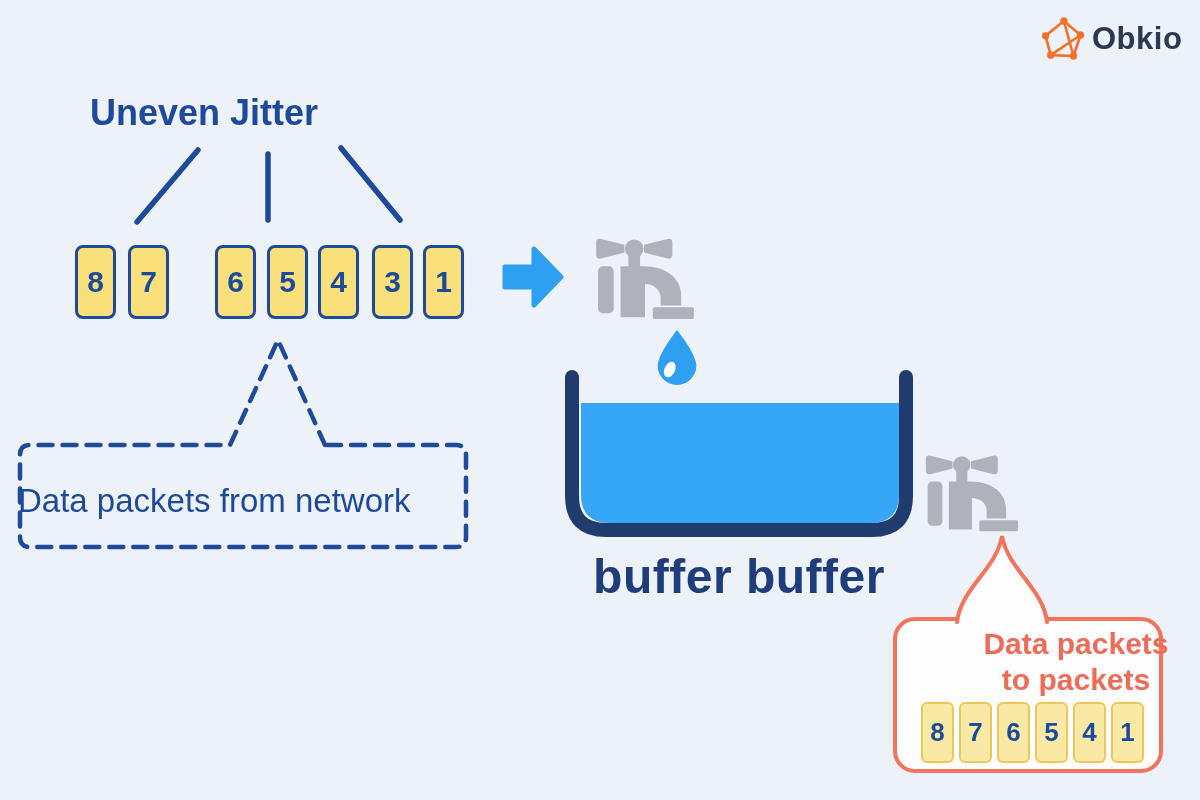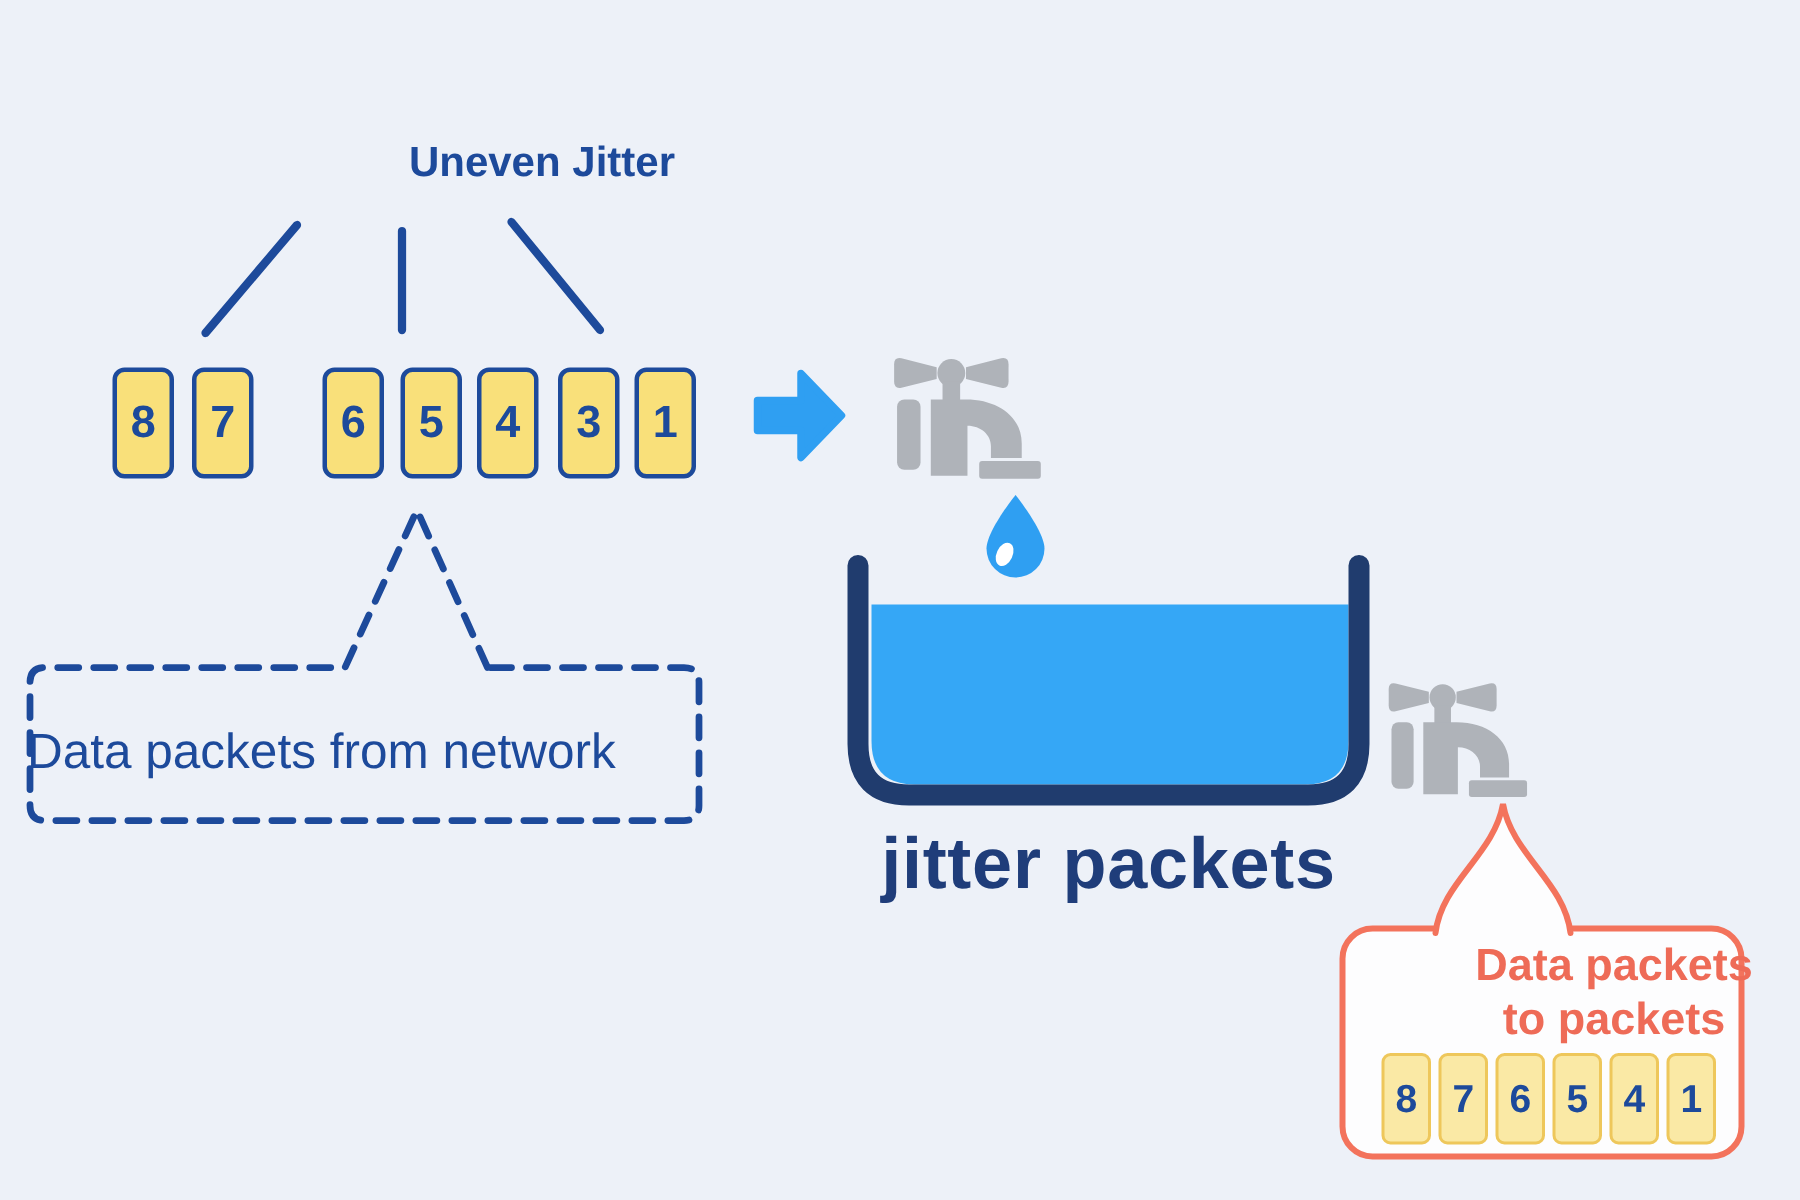--- a/index.html
+++ b/index.html
@@ -10,21 +10,21 @@
   }
   .abs{position:absolute;}
 
   
   .logo{position:absolute;left:1042px;top:16px;display:flex;align-items:center;gap:8px;}
   .logo-text{font-size:31px;font-weight:700;color:#2b3954;letter-spacing:0.5px;}
 
   
   .title{
     position:absolute;left:90px;top:92px;width:360px;
-    text-align:right;font-size:28px;font-weight:700;color:#1d4a9b;
+    text-align:left;font-size:36px;font-weight:700;color:#1d4a9b;
   }
 
   
   .pkt-big{
     position:absolute;top:245px;width:41px;height:74px;
     background:#f9e07a;border:3px solid #1d4a9b;border-radius:8px;
     box-sizing:border-box;display:flex;align-items:center;justify-content:center;
     font-size:30px;font-weight:700;color:#1d4a9b;
   }
   .b0{left:75px}.b1{left:128px}.b2{left:215px}.b3{left:267px}
@@ -61,20 +61,41 @@
     border-radius:6px;box-sizing:border-box;
     display:flex;align-items:center;justify-content:center;
     font-size:26px;font-weight:700;color:#1d4a9b;
   }
 </style>
 </head>
 <body>
 
 <div class="stage">
 
+  <div class="logo">
+    <svg width="42" height="45" viewBox="0 0 48 50">
+      <g stroke="#f2702b" stroke-width="3" fill="none" stroke-linecap="round">
+        <path d="M25,5 L44,21"></path>
+          <path d="M44,21 L36,45"></path>
+          <path d="M36,45 L10,44"></path>
+        <path d="M10,44 L4,22"></path>
+          <path d="M4,22 L25,5"></path>
+        <path d="M25,5 L36,45"></path>
+          <path d="M44,21 L10,44"></path>
+      </g>
+      <g fill="#f2702b">
+        <circle cx="25" cy="5" r="4.2"></circle>
+          <circle cx="44" cy="21" r="4.2"></circle>
+        <circle cx="36" cy="45" r="4.2"></circle>
+          <circle cx="10" cy="44" r="4.2"></circle>
+        <circle cx="4" cy="22" r="4.2"></circle>
+      </g>
+    </svg>
+    <span class="logo-text">Obkio</span>
+  </div>
 
   <div class="title">Uneven Jitter</div>
 
   <svg class="abs" style="left:110px;top:140px" width="320" height="90" viewBox="0 0 320 90">
     <g stroke="#1d4a9b" stroke-width="5.5" stroke-linecap="round">
       <line x1="88" y1="10" x2="27" y2="82"></line>
       <line x1="158" y1="14" x2="158" y2="80"></line>
       <line x1="231" y1="8" x2="290" y2="80"></line>
     </g>
   </svg>
@@ -106,21 +127,21 @@
   <svg class="abs" style="left:654px;top:328px" width="46" height="58" viewBox="0 0 46 60">
     <path d="M23,2 C23,2 43,27 43,39 A20,20 0 1,1 3,39 C3,27 23,2 23,2 Z" fill="#2f9ff2"></path>
     <ellipse cx="15.5" cy="43" rx="5.5" ry="8.5" fill="#ffffff" transform="rotate(25 15.5 43)"></ellipse>
   </svg>
 
   <svg class="abs" style="left:563px;top:368px" width="352" height="172" viewBox="0 0 352 172">
     <path d="M18,35 H336 V126 Q336,155 307,155 H47 Q18,155 18,126 Z" fill="#35a7f6"></path>
     <path d="M9,9 V128 Q9,162 43,162 H309 Q343,162 343,128 V9" fill="none" stroke="#203c6e" stroke-width="14" stroke-linecap="round"></path>
   </svg>
 
-  <div class="buffer-label">jitter packets</div>
+  <div class="buffer-label">buffer buffer</div>
 
   <svg class="abs" style="left:921px;top:452px" width="100" height="83" viewBox="0 0 108 90">
     <g fill="#afb3b9">
       <path d="M34,10 L10,4 Q5,3 5,8 L5,20 Q5,25 10,24 L34,18 Z"></path>
       <circle cx="44" cy="14" r="9.5"></circle>
       <path d="M54,10 L78,4 Q83,3 83,8 L83,20 Q83,25 78,24 L54,18 Z"></path>
       <rect x="38" y="20" width="12" height="14"></rect>
       <rect x="7" y="32" width="16" height="48" rx="5"></rect>
       <path d="M30,32 L54,32 C76,32 92,44 92,62 L92,72 L71,72 L71,64 C71,56 64,50 55,50 L55,84 L30,84 Z"></path>
       <rect x="63" y="74" width="42" height="12" rx="2"></rect>

